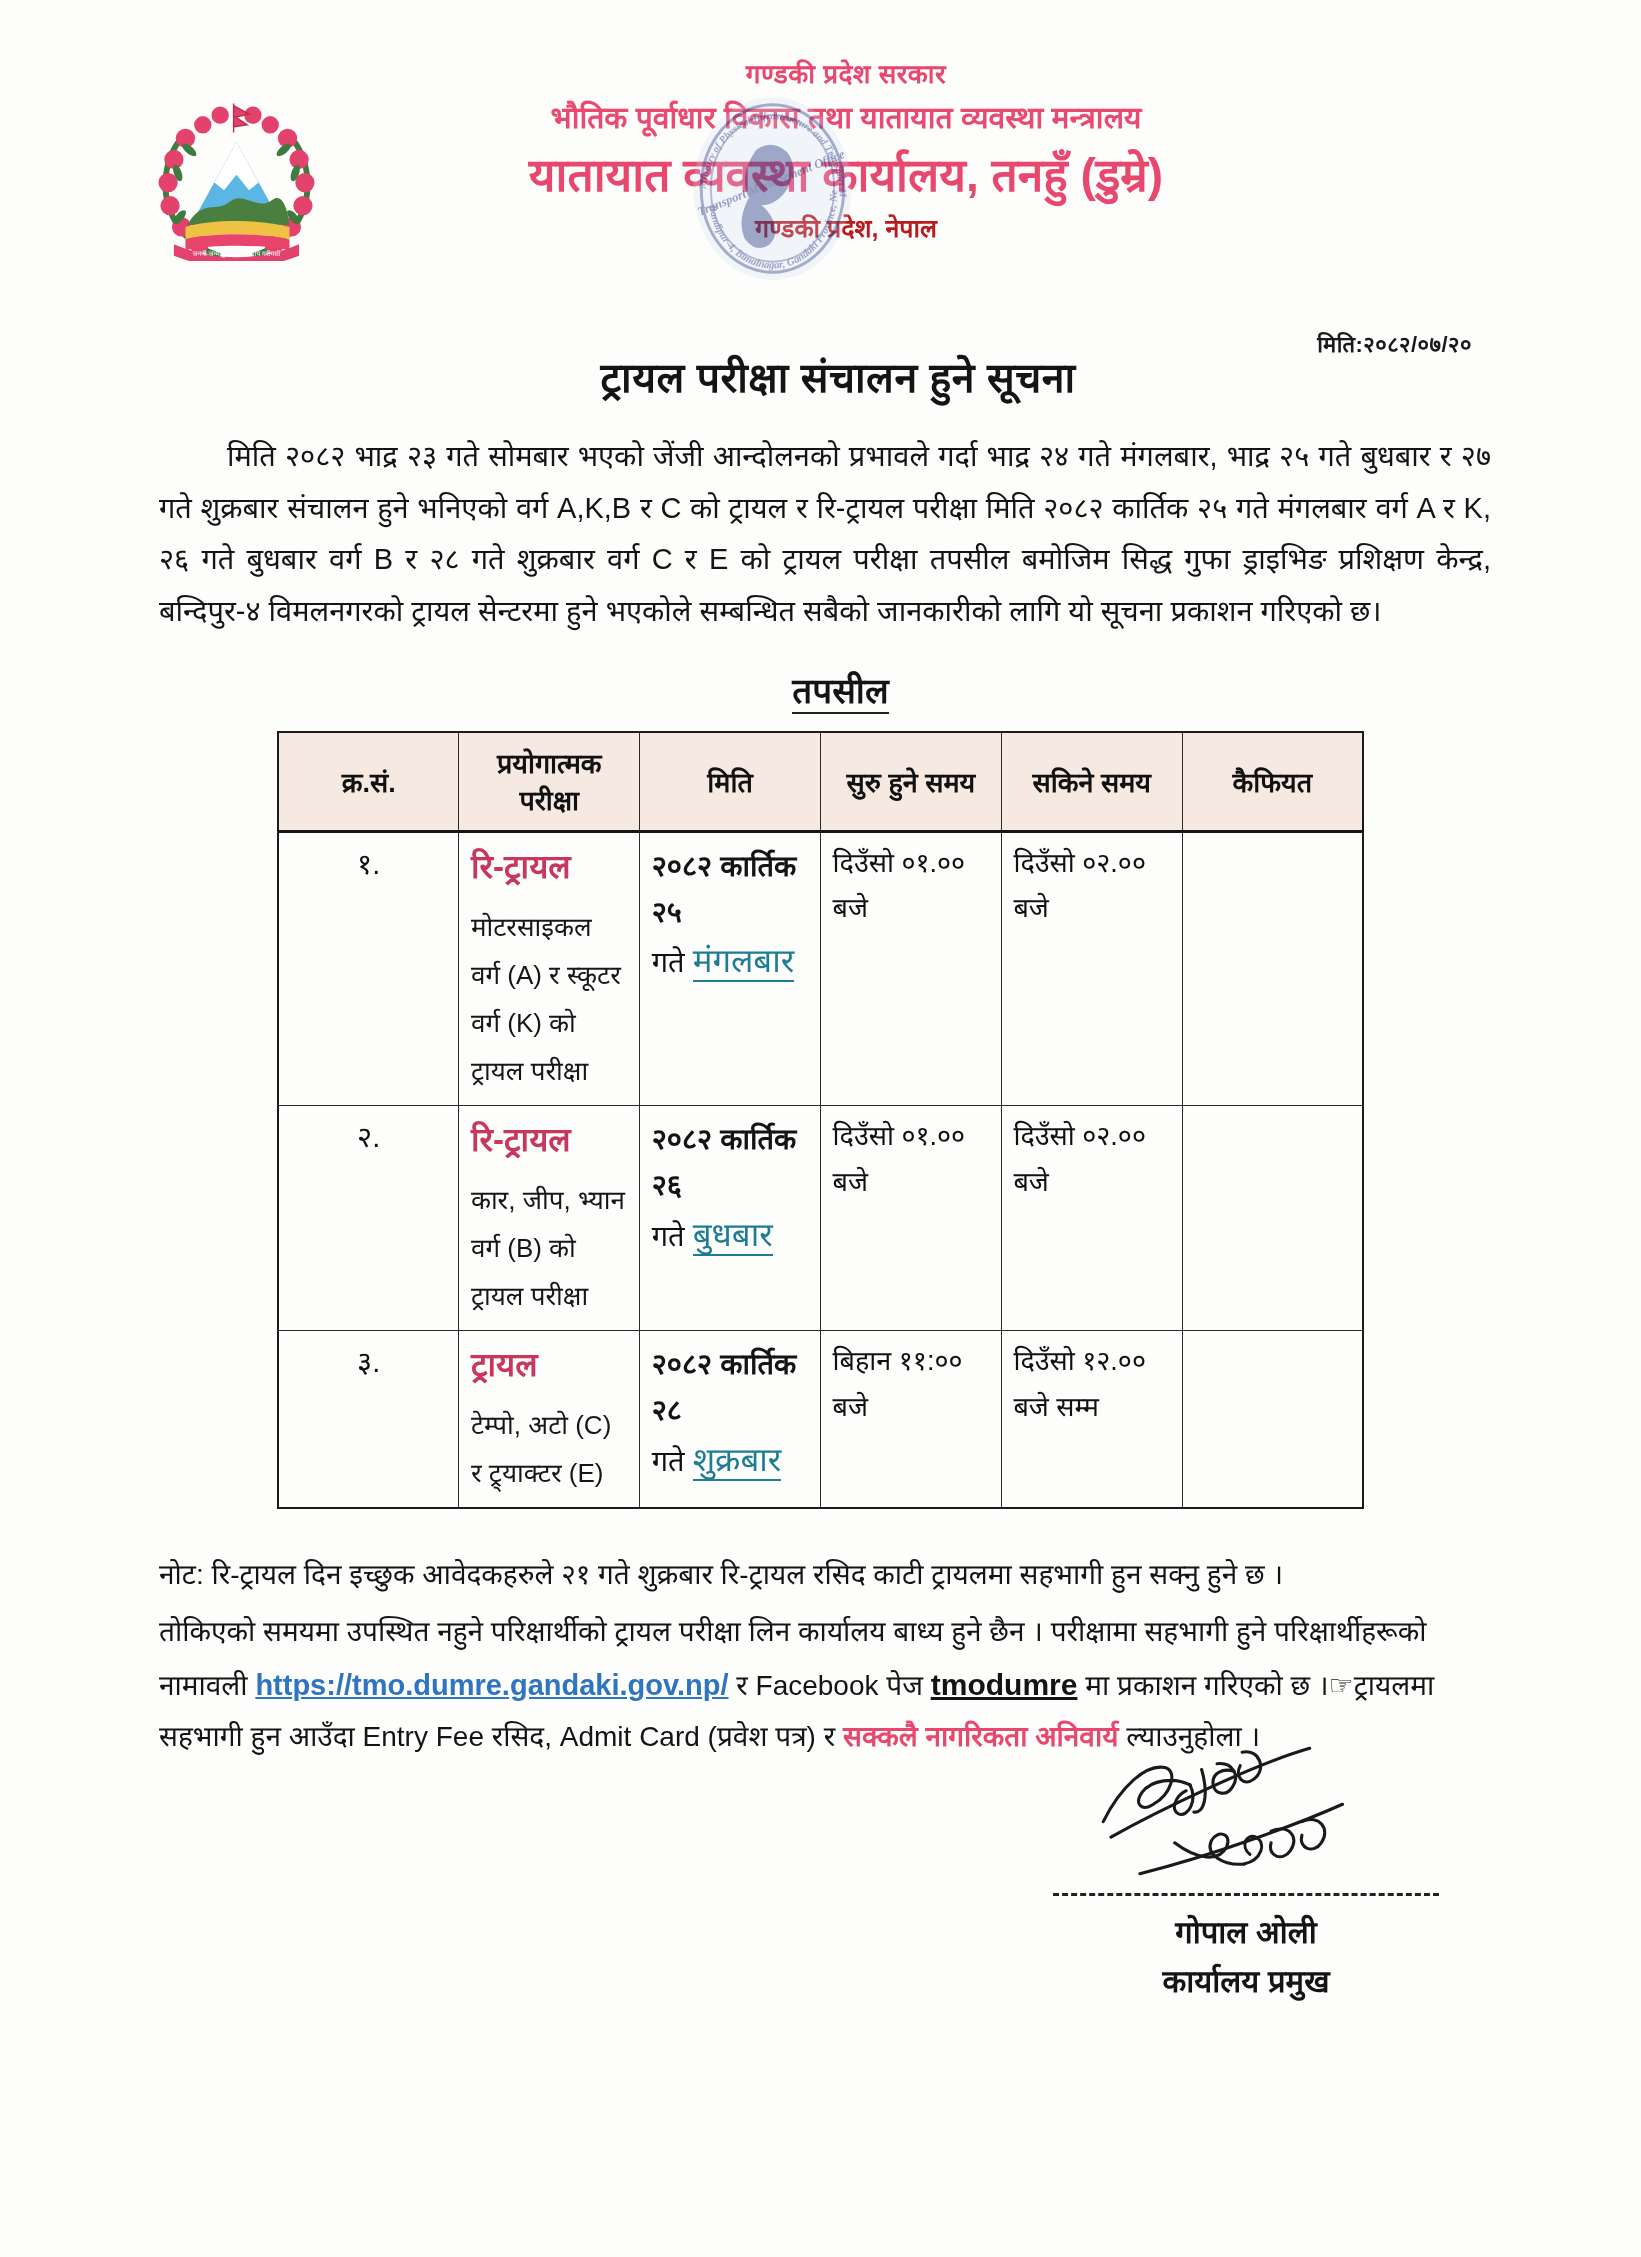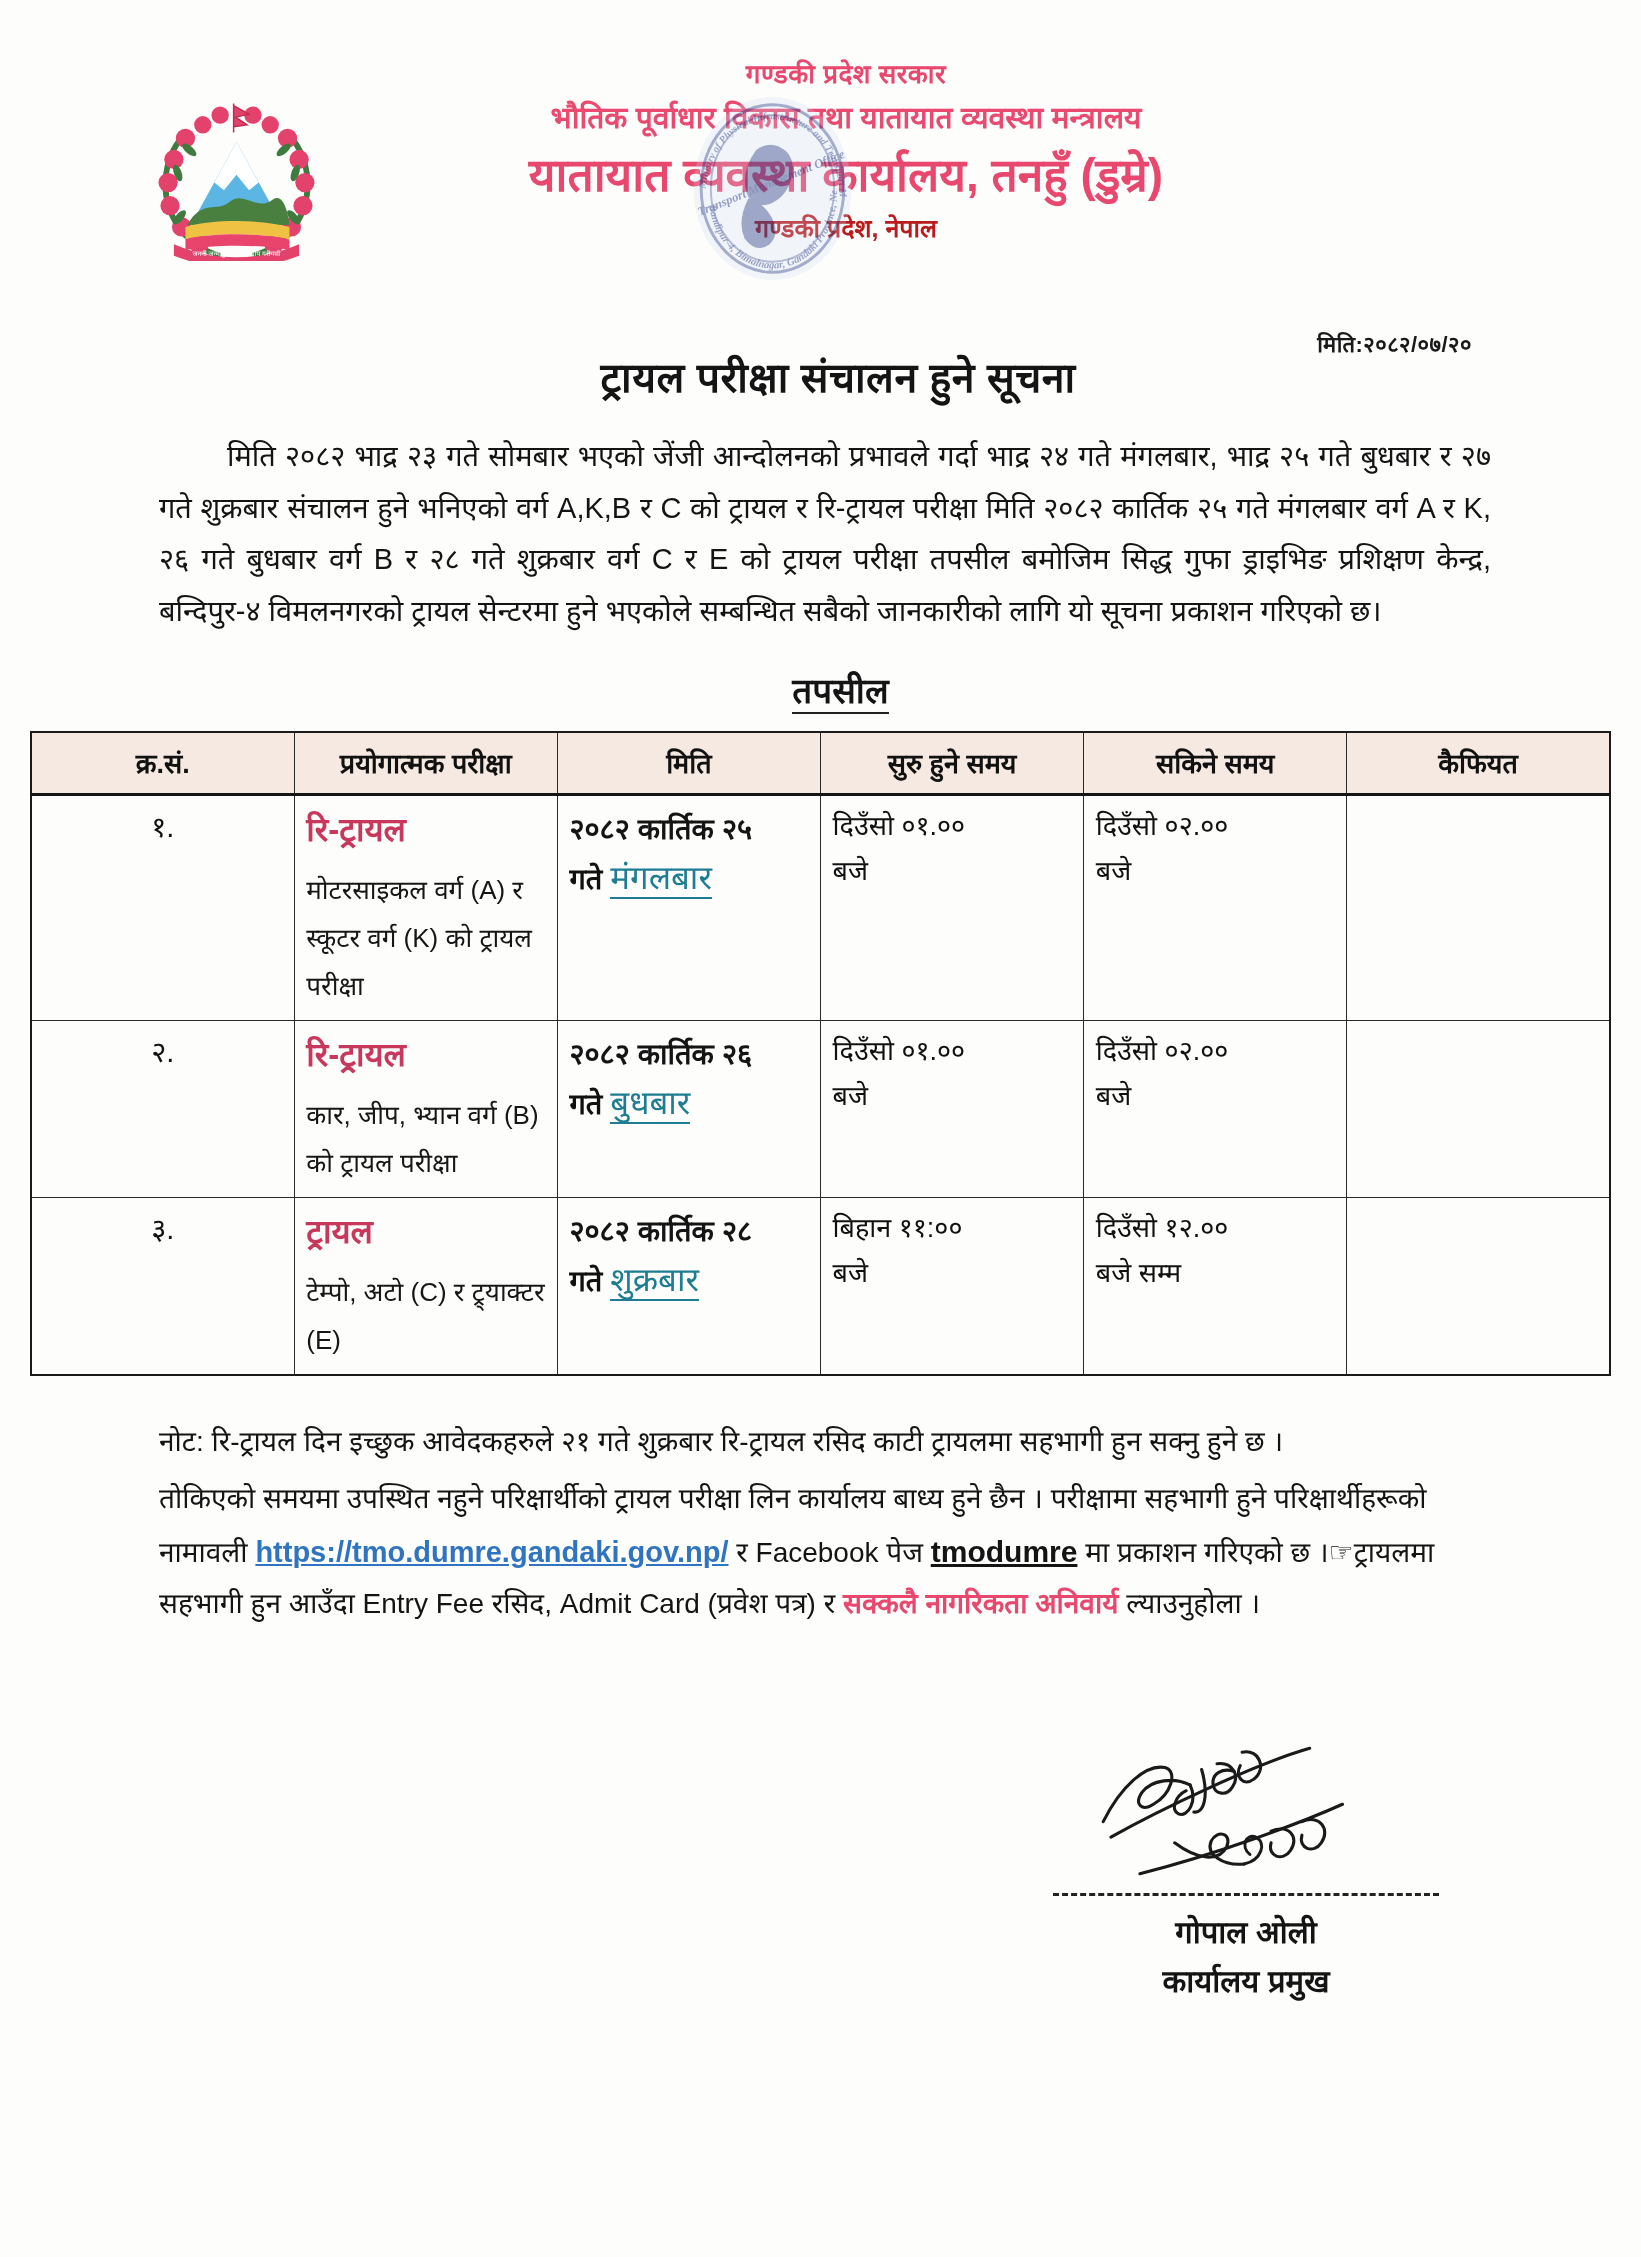--- a/index.html
+++ b/index.html
@@ -125,21 +125,21 @@
     padding-left:40px;
   }
   .tapsil span {
     border-bottom:2.9px solid #222;
     padding-bottom:1.9px;
   }
 
   
   table.schedule {
     margin:17.4px auto 0 auto;
-    width:1581px;
+    width:1087px;
     border-collapse:collapse;
     table-layout:fixed;
     border:2.9px solid #1b1b1b;
     font-family:"Liberation Sans", sans-serif;
   }
   table.schedule th, table.schedule td {
     border:1.9px solid #2a2a2a;
     vertical-align:top;
     padding:9.7px 11.6px;
   }
@@ -172,21 +172,21 @@
     color:#161616;
   }
   .date-main { color:#141414; font-weight:700; }
   .day-name {
     color:#1e7d92;
     font-weight:400;
     font-size:33px;
     border-bottom:2.9px solid #1e7d92;
     padding-bottom:1px;
   }
-  .gate { font-weight:700;margin-top:44px; }
+  .gate { font-weight:400;margin-top:44px; }
   .time-row { padding-top:3.9px; }
 
   
   .note {
     margin:41px 150px 0 159px;
     font-family:"Liberation Sans", sans-serif;
     font-size:28px;
     line-height:1.82;
     color:#141414;
     text-align:left;

